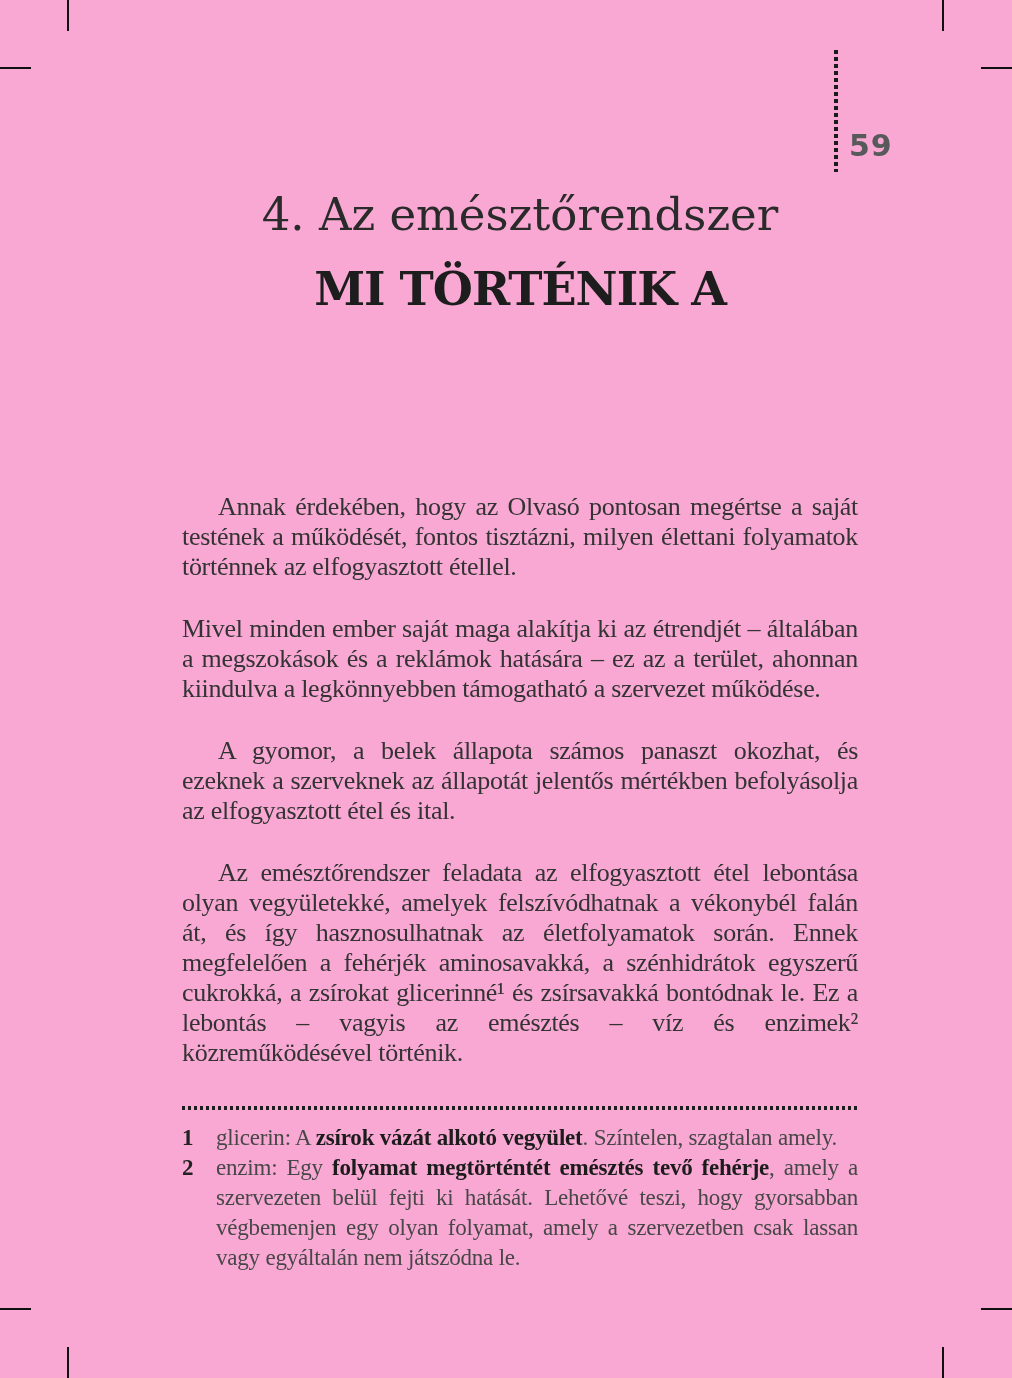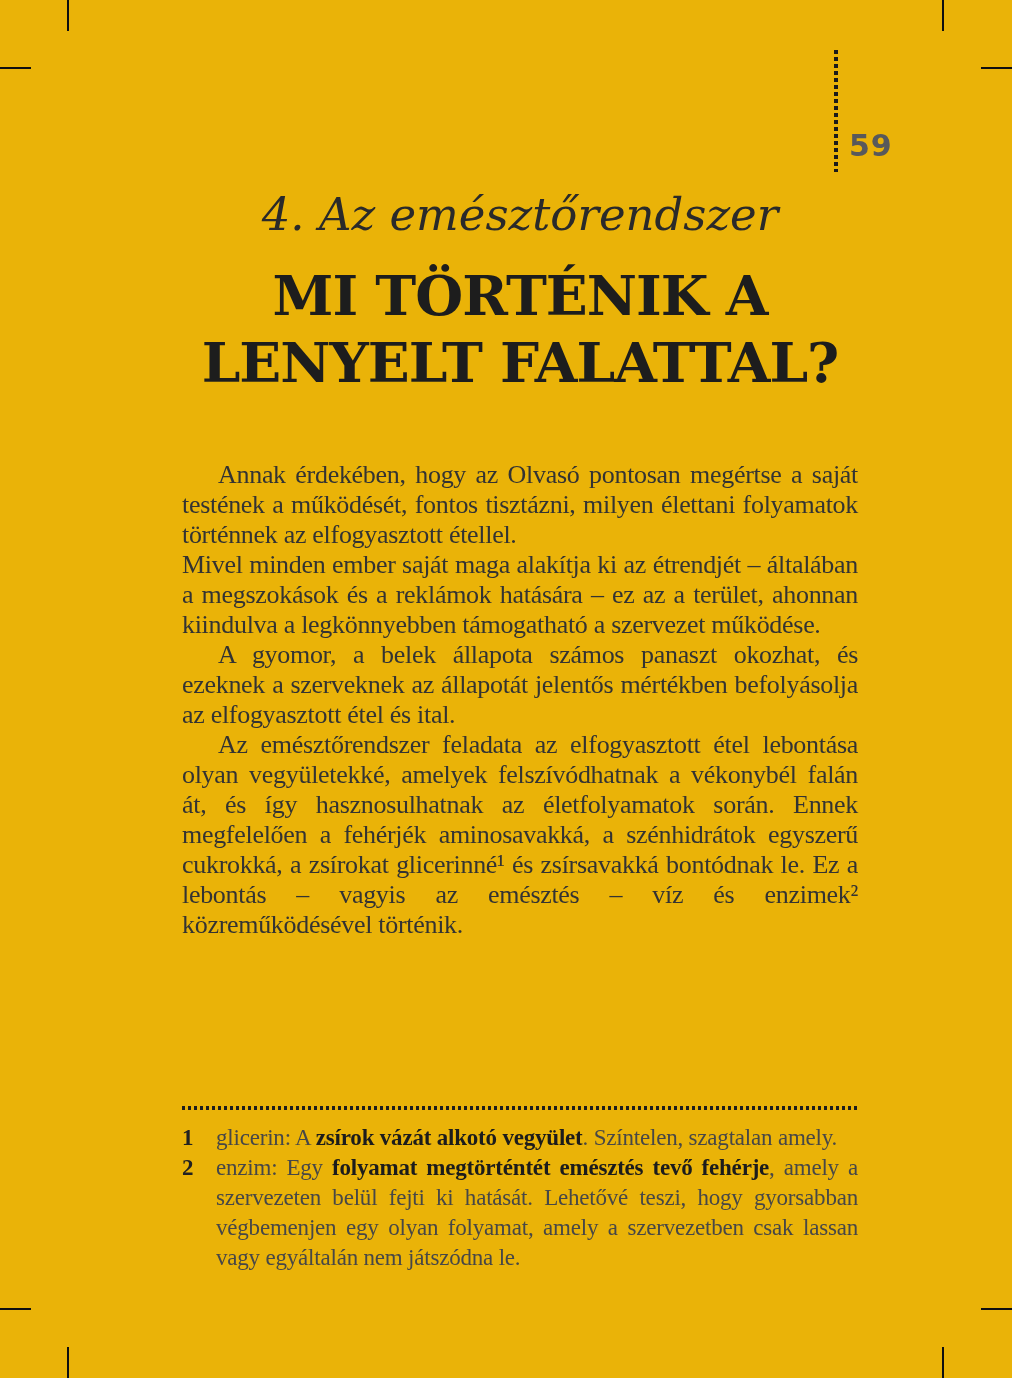--- a/index.html
+++ b/index.html
@@ -7,21 +7,21 @@
   body {
     font-family: "Liberation Serif", serif;
     width: 1012px;
     height: 1378px;
     position: relative;
     overflow: hidden;
   }
   .page {
     position: absolute;
     inset: 0;
-    background: #eab308;
+    background: #f9a8d4;
   }
 
   
   .crop { position: absolute; background: #101010; }
   .cm-tl-v { left: 67px;  top: 0;        width: 2px;  height: 31px; }
   .cm-tl-h { left: 0;     top: 67px;     width: 31px; height: 2px;  }
   .cm-tr-v { left: 942px; top: 0;        width: 2px;  height: 31px; }
   .cm-tr-h { right: 0;    top: 67px;     width: 31px; height: 2px;  }
   .cm-bl-h { left: 0;     top: 1308px;   width: 31px; height: 2px;  }
   .cm-bl-v { left: 67px;  bottom: 0;     width: 2px;  height: 31px; }
@@ -47,48 +47,47 @@
 
   
   .heading {
     position: absolute;
     left: 182px; top: 186px;
     width: 676px;
     text-align: center;
   }
   .kicker {
     font-family: "DejaVu Serif", serif;
-    font-style: italic;
     font-size: 45px;
     line-height: 58px;
     color: #2a2a2a;
     text-align: center;
   }
   .title {
-    margin-top: 18px;
+    margin-top: 12px;
     font-family: "DejaVu Serif", serif;
     font-weight: bold;
-    font-size: 55px;
+    font-size: 46px;
     line-height: 67px;
     letter-spacing: -1px;
     color: #1d1d1d;
   }
 
   
   .body-text {
     position: absolute;
     left: 182px; top: 460px;
     width: 676px;
     font-size: 26px;
     line-height: 30px;
     color: #333333;
     text-align: justify;
     letter-spacing: -0.3px;
   }
-  .para { text-indent: 36px; }
+  .para { text-indent: 36px; margin-top: 32px; }
   .para.no-indent { text-indent: 0; }
 
   
   .footnotes {
     position: absolute;
     left: 182px; top: 1106px;
     width: 676px;
   }
   .fn-rule {
     height: 4px;
@@ -126,21 +125,20 @@
   <div class="crop cm-br-h"></div>
   <div class="crop cm-br-v"></div>
 
   <div class="pagenum-rule"></div>
   <div class="pagenum">59</div>
 
   <header class="heading">
     <div class="kicker">4. Az emésztőrendszer</div>
     <h1 class="title">
       <div>MI TÖRTÉNIK A</div>
-      <div>LENYELT FALATTAL?</div>
     </h1>
   </header>
 
   <main class="body-text">
     <p class="para">Annak érdekében, hogy az Olvasó pontosan megértse a saját testének a működését, fontos tisztázni, milyen élettani folyamatok történnek az elfogyasztott étellel.</p>
     <p class="para no-indent">Mivel minden ember saját maga alakítja ki az étrendjét – általában a megszokások és a reklámok hatására – ez az a terület, ahonnan kiindulva a legkönnyebben támogatható a szervezet működése.</p>
     <p class="para">A gyomor, a belek állapota számos panaszt okozhat, és ezeknek a szerveknek az állapotát jelentős mértékben befolyásolja az elfogyasztott étel és ital.</p>
     <p class="para">Az emésztőrendszer feladata az elfogyasztott étel lebontása olyan vegyületekké, amelyek felszívódhatnak a vékonybél falán át, és így hasznosulhatnak az életfolyamatok során. Ennek megfelelően a fehérjék aminosavakká, a szénhidrátok egyszerű cukrokká, a zsírokat glicerinné¹ és zsírsavakká bontódnak le. Ez a lebontás – vagyis az emésztés – víz és enzimek² közreműködésével történik.</p>
   </main>
 

